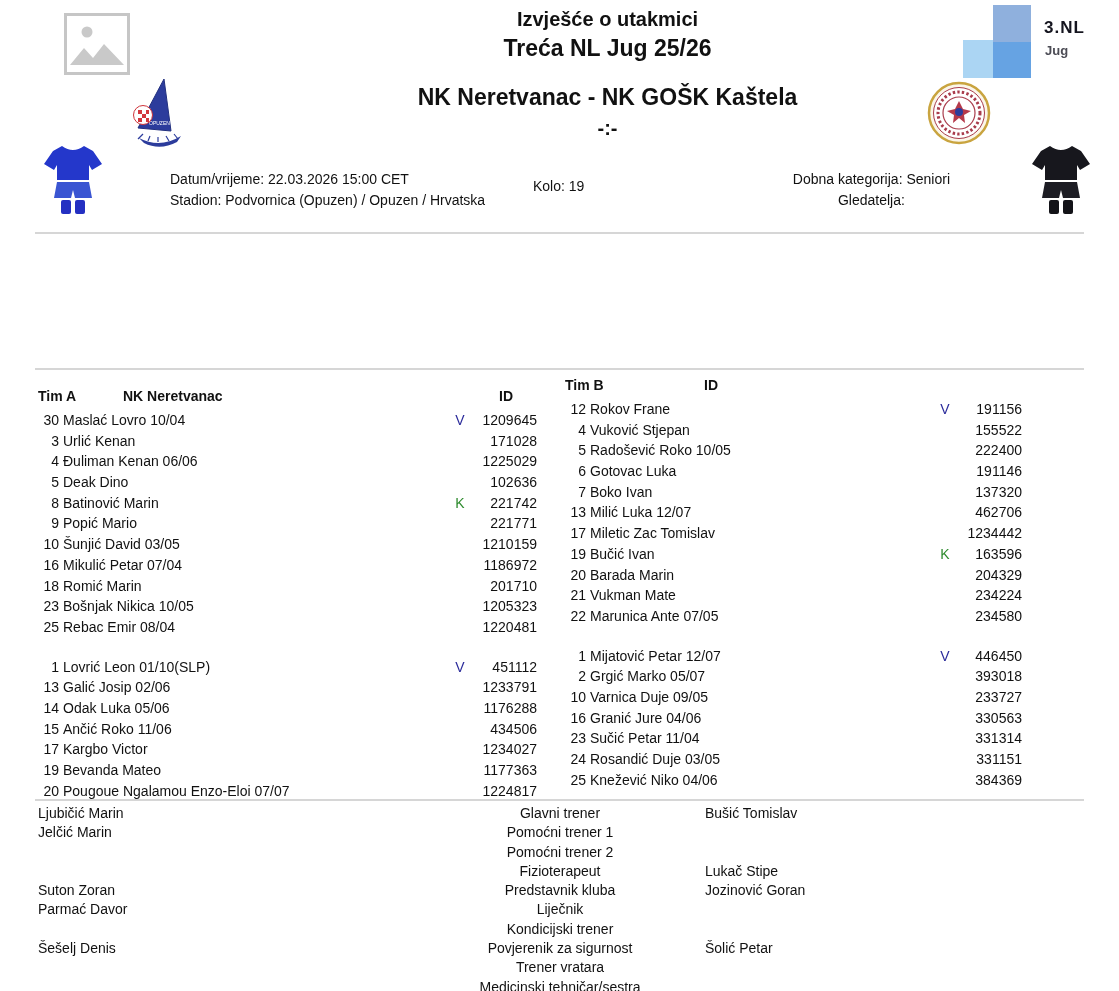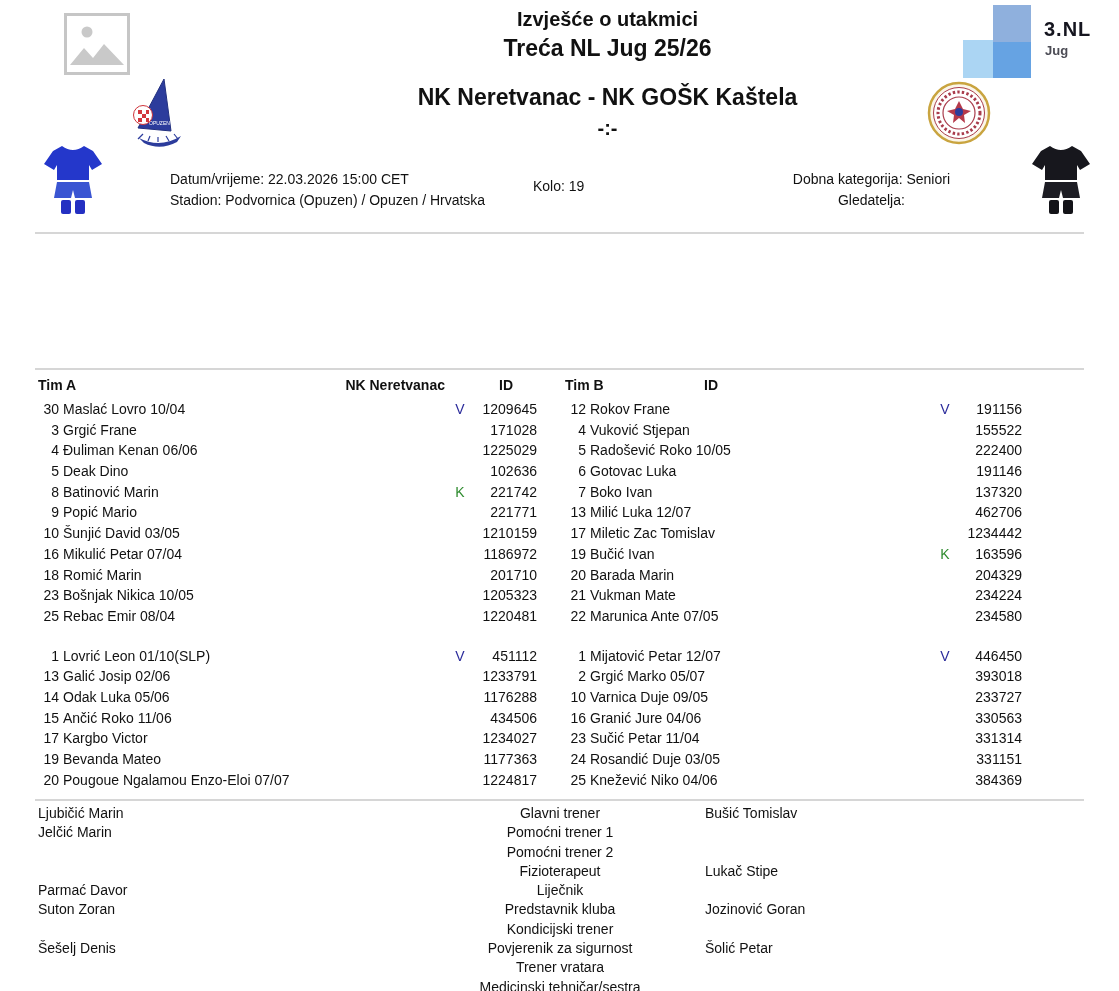--- a/index.html
+++ b/index.html
@@ -13,44 +13,44 @@
   .t-match    { top:84px; font-size:23px; font-weight:bold; }
   .t-score    { top:117px; font-size:20px; font-weight:bold; }
 
   .photo-ph { position:absolute; left:64px; top:13px; }
 
   .league-logo { position:absolute; left:960px; top:3px; width:150px; height:80px; }
   .sq { position:absolute; }
   .sq-light  { left:3px;  top:37px; width:44px; height:38px; background:#abd5f3; }
   .sq-medium { left:33px; top:2px;  width:38px; height:37px; background:#8fb0dd; }
   .sq-dark   { left:33px; top:39px; width:38px; height:36px; background:#66a3e3; }
-  .ll-name { position:absolute; left:84px; top:15px; font-size:20px; font-weight:bold; color:#15151f; letter-spacing:1px; }
+  .ll-name { position:absolute; left:84px; top:15px; font-size:17px; font-weight:bold; color:#15151f; letter-spacing:1px; }
   .ll-region { position:absolute; left:85px; top:40px; font-size:13px; font-weight:bold; color:#4c4c55; }
 
   .home-crest { position:absolute; left:131px; top:77px; }
   .away-crest { position:absolute; left:927px; top:81px; }
   .home-kit   { position:absolute; left:40px;  top:143px; }
   .away-kit   { position:absolute; left:1028px; top:143px; }
 
   .info-left  { position:absolute; left:170px; top:169px; font-size:14px; line-height:21px; }
   .info-round { position:absolute; left:533px; top:178px; font-size:14px; }
   .info-right { position:absolute; right:169px; top:169px; font-size:14px; line-height:21px; text-align:center; }
 
   .divider { position:absolute; left:35px; width:1049px; height:2px; background:#d6d6d6; }
   .div1 { top:232px; } .div2 { top:368px; } .div3 { top:799px; }
 
   .officials-left  { position:absolute; left:38px;  top:245px; font-size:14px; line-height:19.6px; }
   .officials-right { position:absolute; left:560px; top:245px; font-size:14px; line-height:19.6px; }
 
   .roster { position:absolute; top:377px; font-size:14px; }
-  .roster-a { left:35px;  width:502px; }
+  .roster-a { left:35px;  width:502px;margin-top:11px; }
   .roster-b { left:562px; width:460px; }
   .rhead { display:flex; height:22px; font-weight:bold; align-items:flex-start; }
   .rh-tim  { width:88px; padding-left:3px; }
-  .rh-name { flex:1;text-align:right; }
+  .rh-name { flex:1; }
   .rh-mark { width:30px; }
   .rh-id   { width:62px; text-align:center; }
   .prow { display:flex; height:20.7px; line-height:20.7px; }
   .pnum  { width:24px; text-align:right; }
   .pname { flex:1; padding-left:4px; }
   .pmark { width:30px; text-align:center; color:#2b2b9b; }
   .pmark[data-mark="K"] { color:#2e8b2e; }
   .pid   { width:62px; text-align:right; }
   .sub-gap { height:19px; }
 
@@ -173,21 +173,21 @@
     <div>
 
     <div class="prow">
         <span class="pnum">30</span>
         <span class="pname">Maslać Lovro 10/04</span>
         <span class="pmark" data-mark="V">V</span>
         <span class="pid">1209645</span>
       </div>
         <div class="prow">
         <span class="pnum">3</span>
-        <span class="pname">Grgić Frane</span>
+        <span class="pname">Urlić Kenan</span>
         <span class="pmark" data-mark=""></span>
         <span class="pid">171028</span>
       </div>
         <div class="prow">
         <span class="pnum">4</span>
         <span class="pname">Đuliman Kenan 06/06</span>
         <span class="pmark" data-mark=""></span>
         <span class="pid">1225029</span>
       </div>
         <div class="prow">
@@ -428,30 +428,30 @@
       <span class="s-home"></span>
       <span class="s-role">Pomoćni trener 2</span>
       <span class="s-away"></span>
     </div>
       <div class="staff-row">
       <span class="s-home"></span>
       <span class="s-role">Fizioterapeut</span>
       <span class="s-away">Lukač Stipe</span>
     </div>
       <div class="staff-row">
-      <span class="s-home">Parmać Davor</span>
-      <span class="s-role">Liječnik</span>
-      <span class="s-away"></span>
-    </div>
-      <div class="staff-row">
       <span class="s-home">Suton Zoran</span>
       <span class="s-role">Predstavnik kluba</span>
       <span class="s-away">Jozinović Goran</span>
     </div>
       <div class="staff-row">
+      <span class="s-home">Parmać Davor</span>
+      <span class="s-role">Liječnik</span>
+      <span class="s-away"></span>
+    </div>
+      <div class="staff-row">
       <span class="s-home"></span>
       <span class="s-role">Kondicijski trener</span>
       <span class="s-away"></span>
     </div>
       <div class="staff-row">
       <span class="s-home">Šešelj Denis</span>
       <span class="s-role">Povjerenik za sigurnost</span>
       <span class="s-away">Šolić Petar</span>
     </div>
       <div class="staff-row">

